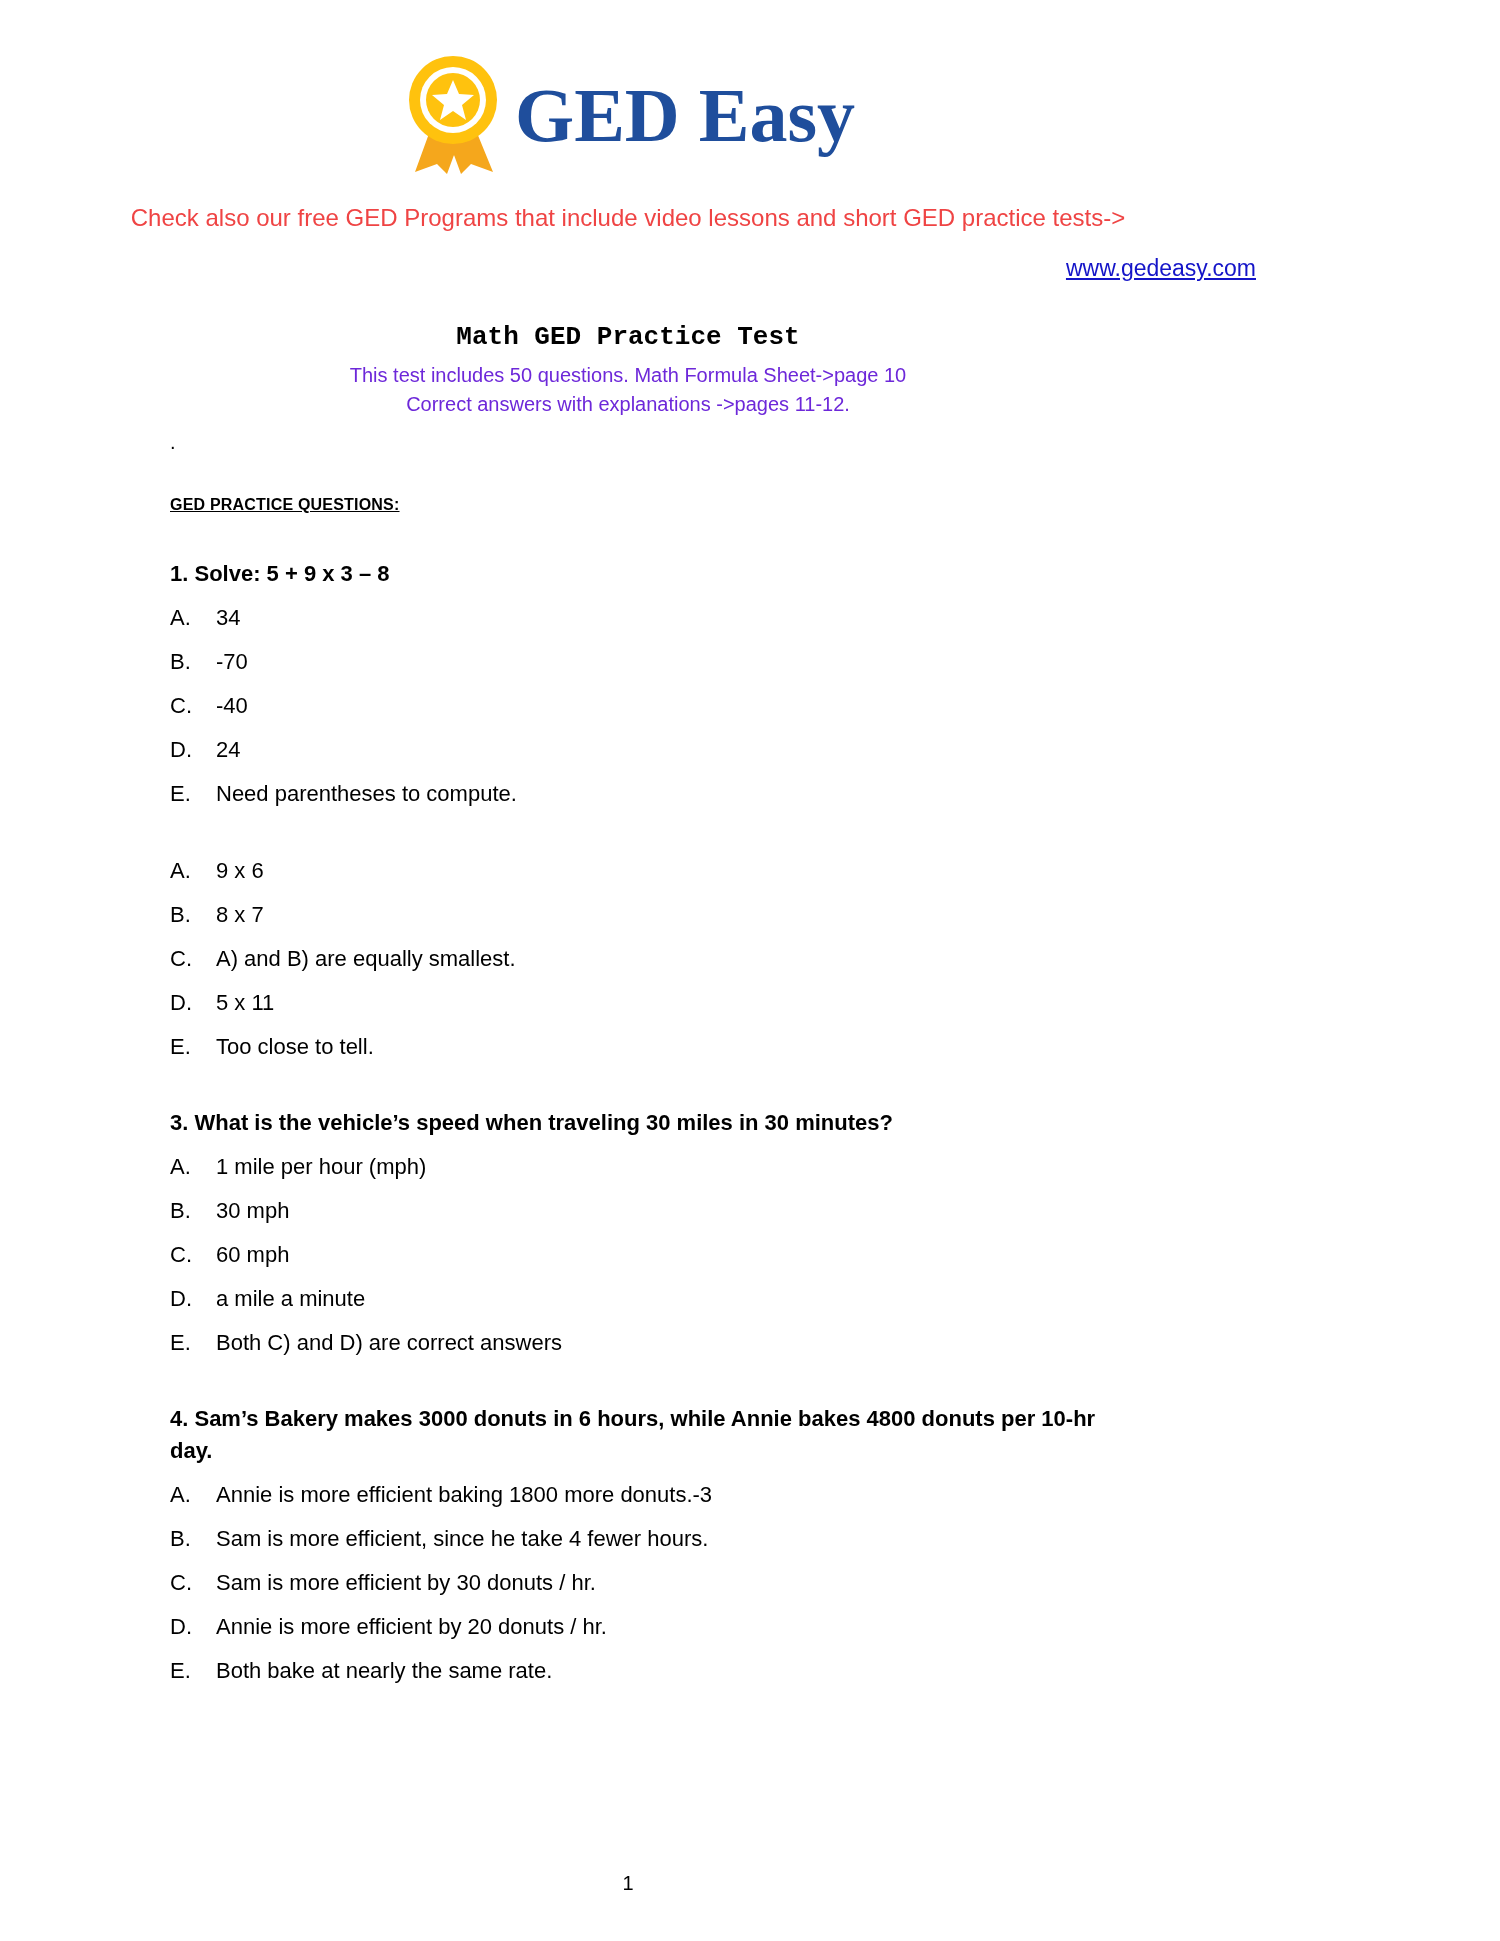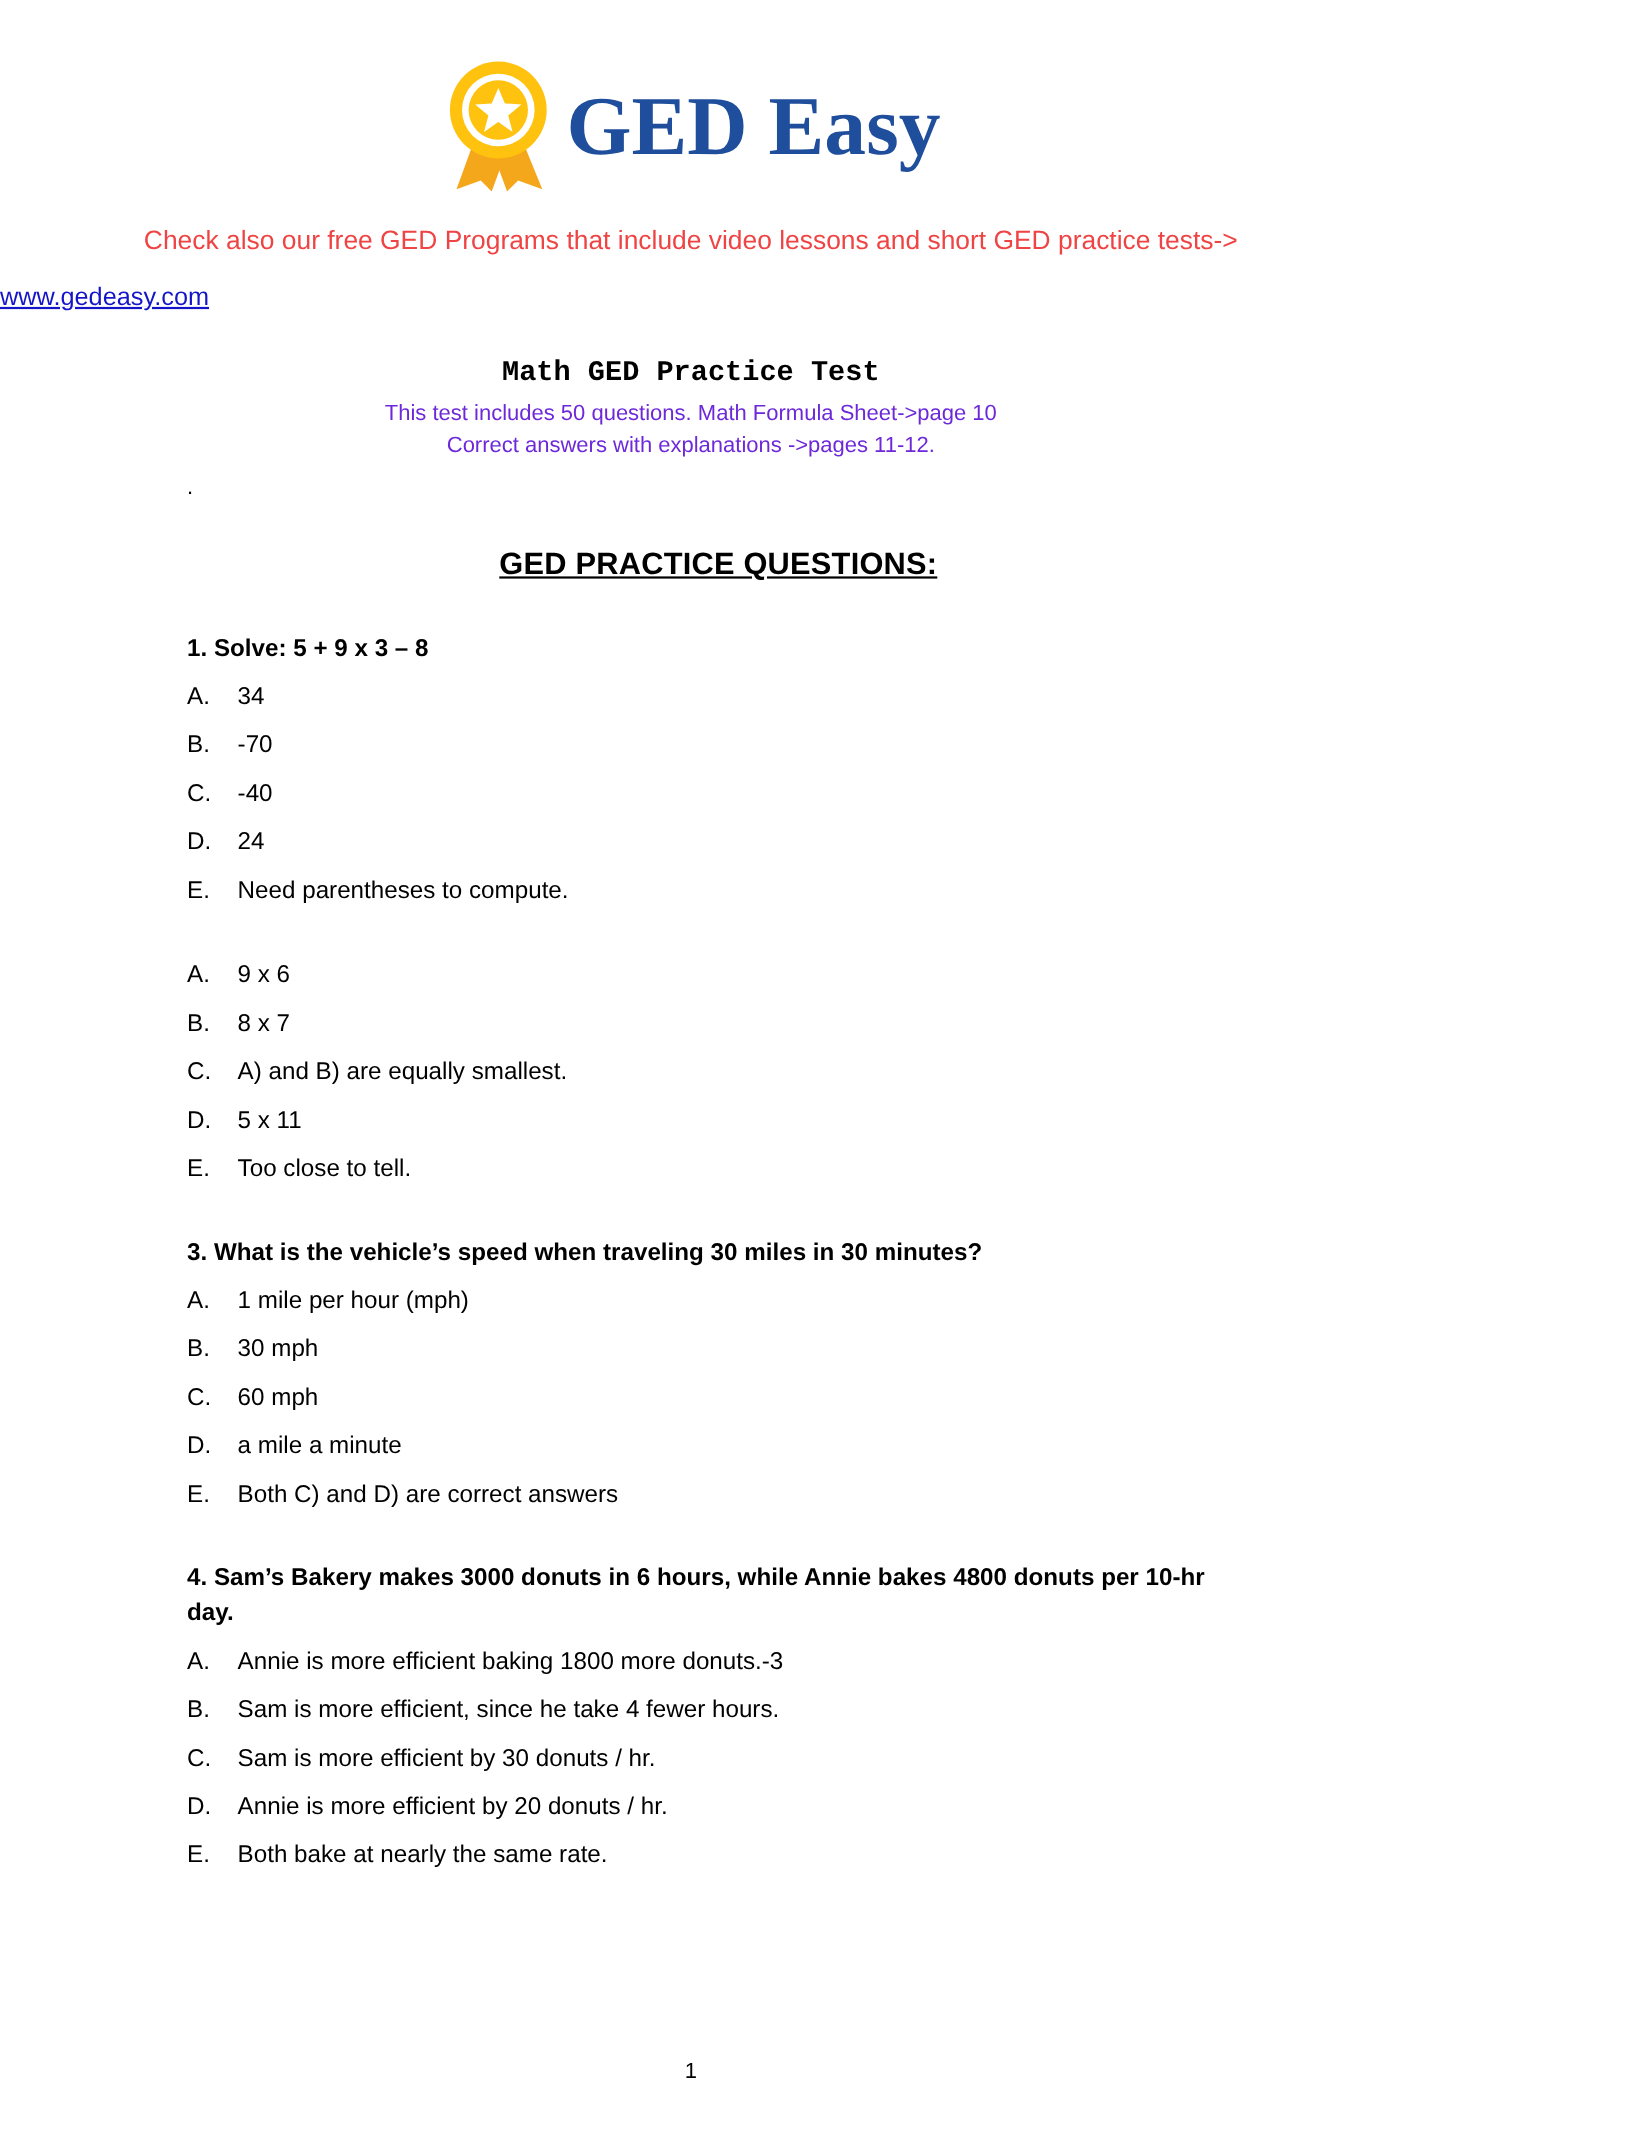--- a/index.html
+++ b/index.html
@@ -51,21 +51,21 @@
 
   .tagline {
     text-align: center;
     font-family: Liberation Sans, sans-serif;
     font-size: 24px;
     color: #ef4444;
     margin-top: 22px;
     line-height: 1.3;
   }
   .site-link {
-    text-align: left;
+    text-align: right;
     margin-top: 22px;
   }
   .site-link a {
     font-family: "Liberation Sans", sans-serif;
     font-size: 23px;
     color: #1414c8;
     text-decoration: underline;
   }
 
   .doc-title {
@@ -92,25 +92,24 @@
   }
 
   
   .content {
     margin-left: 170px;
     margin-right: 120px;
     margin-top: 44px;
   }
   .section-heading {
     font-weight: bold;
-    font-size: 28px;
+    font-size: 16px;
     text-decoration: underline;
     font-family: "Liberation Sans", sans-serif;
     letter-spacing: 0.2px;
-    text-align: center;
   }
   .question-block {
     margin-top: 44px;
   }
   .question-stem {
     font-weight: bold;
     font-size: 22px;
     line-height: 1.45;
     color: #000;
   }

